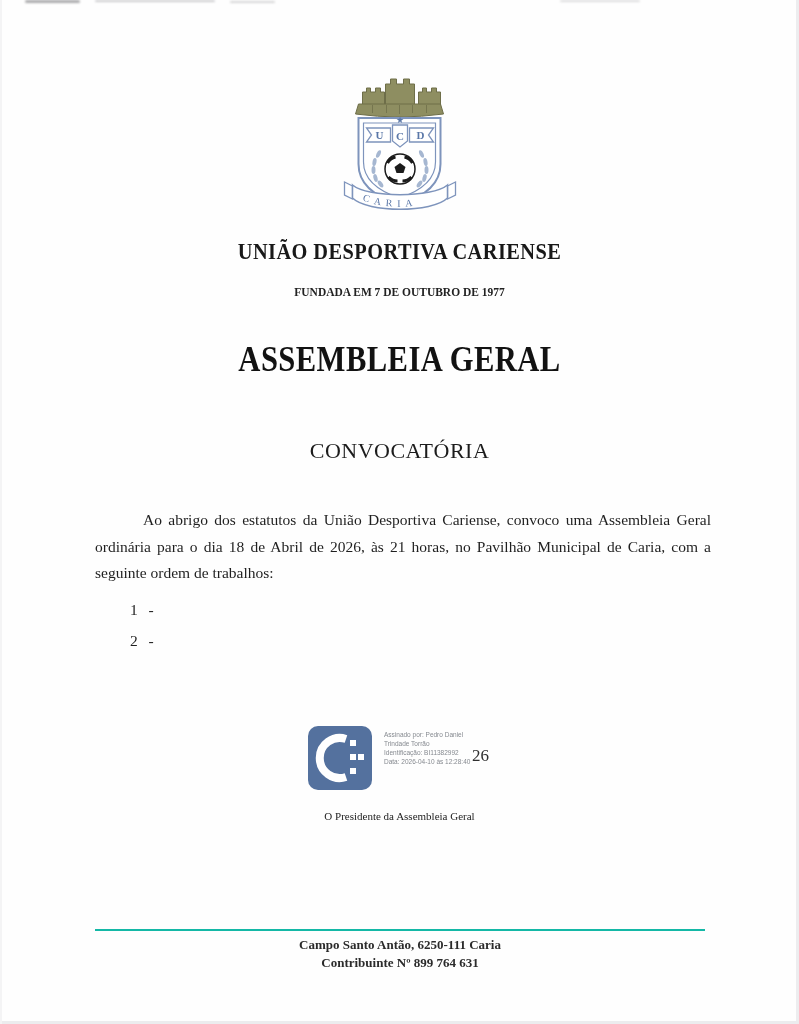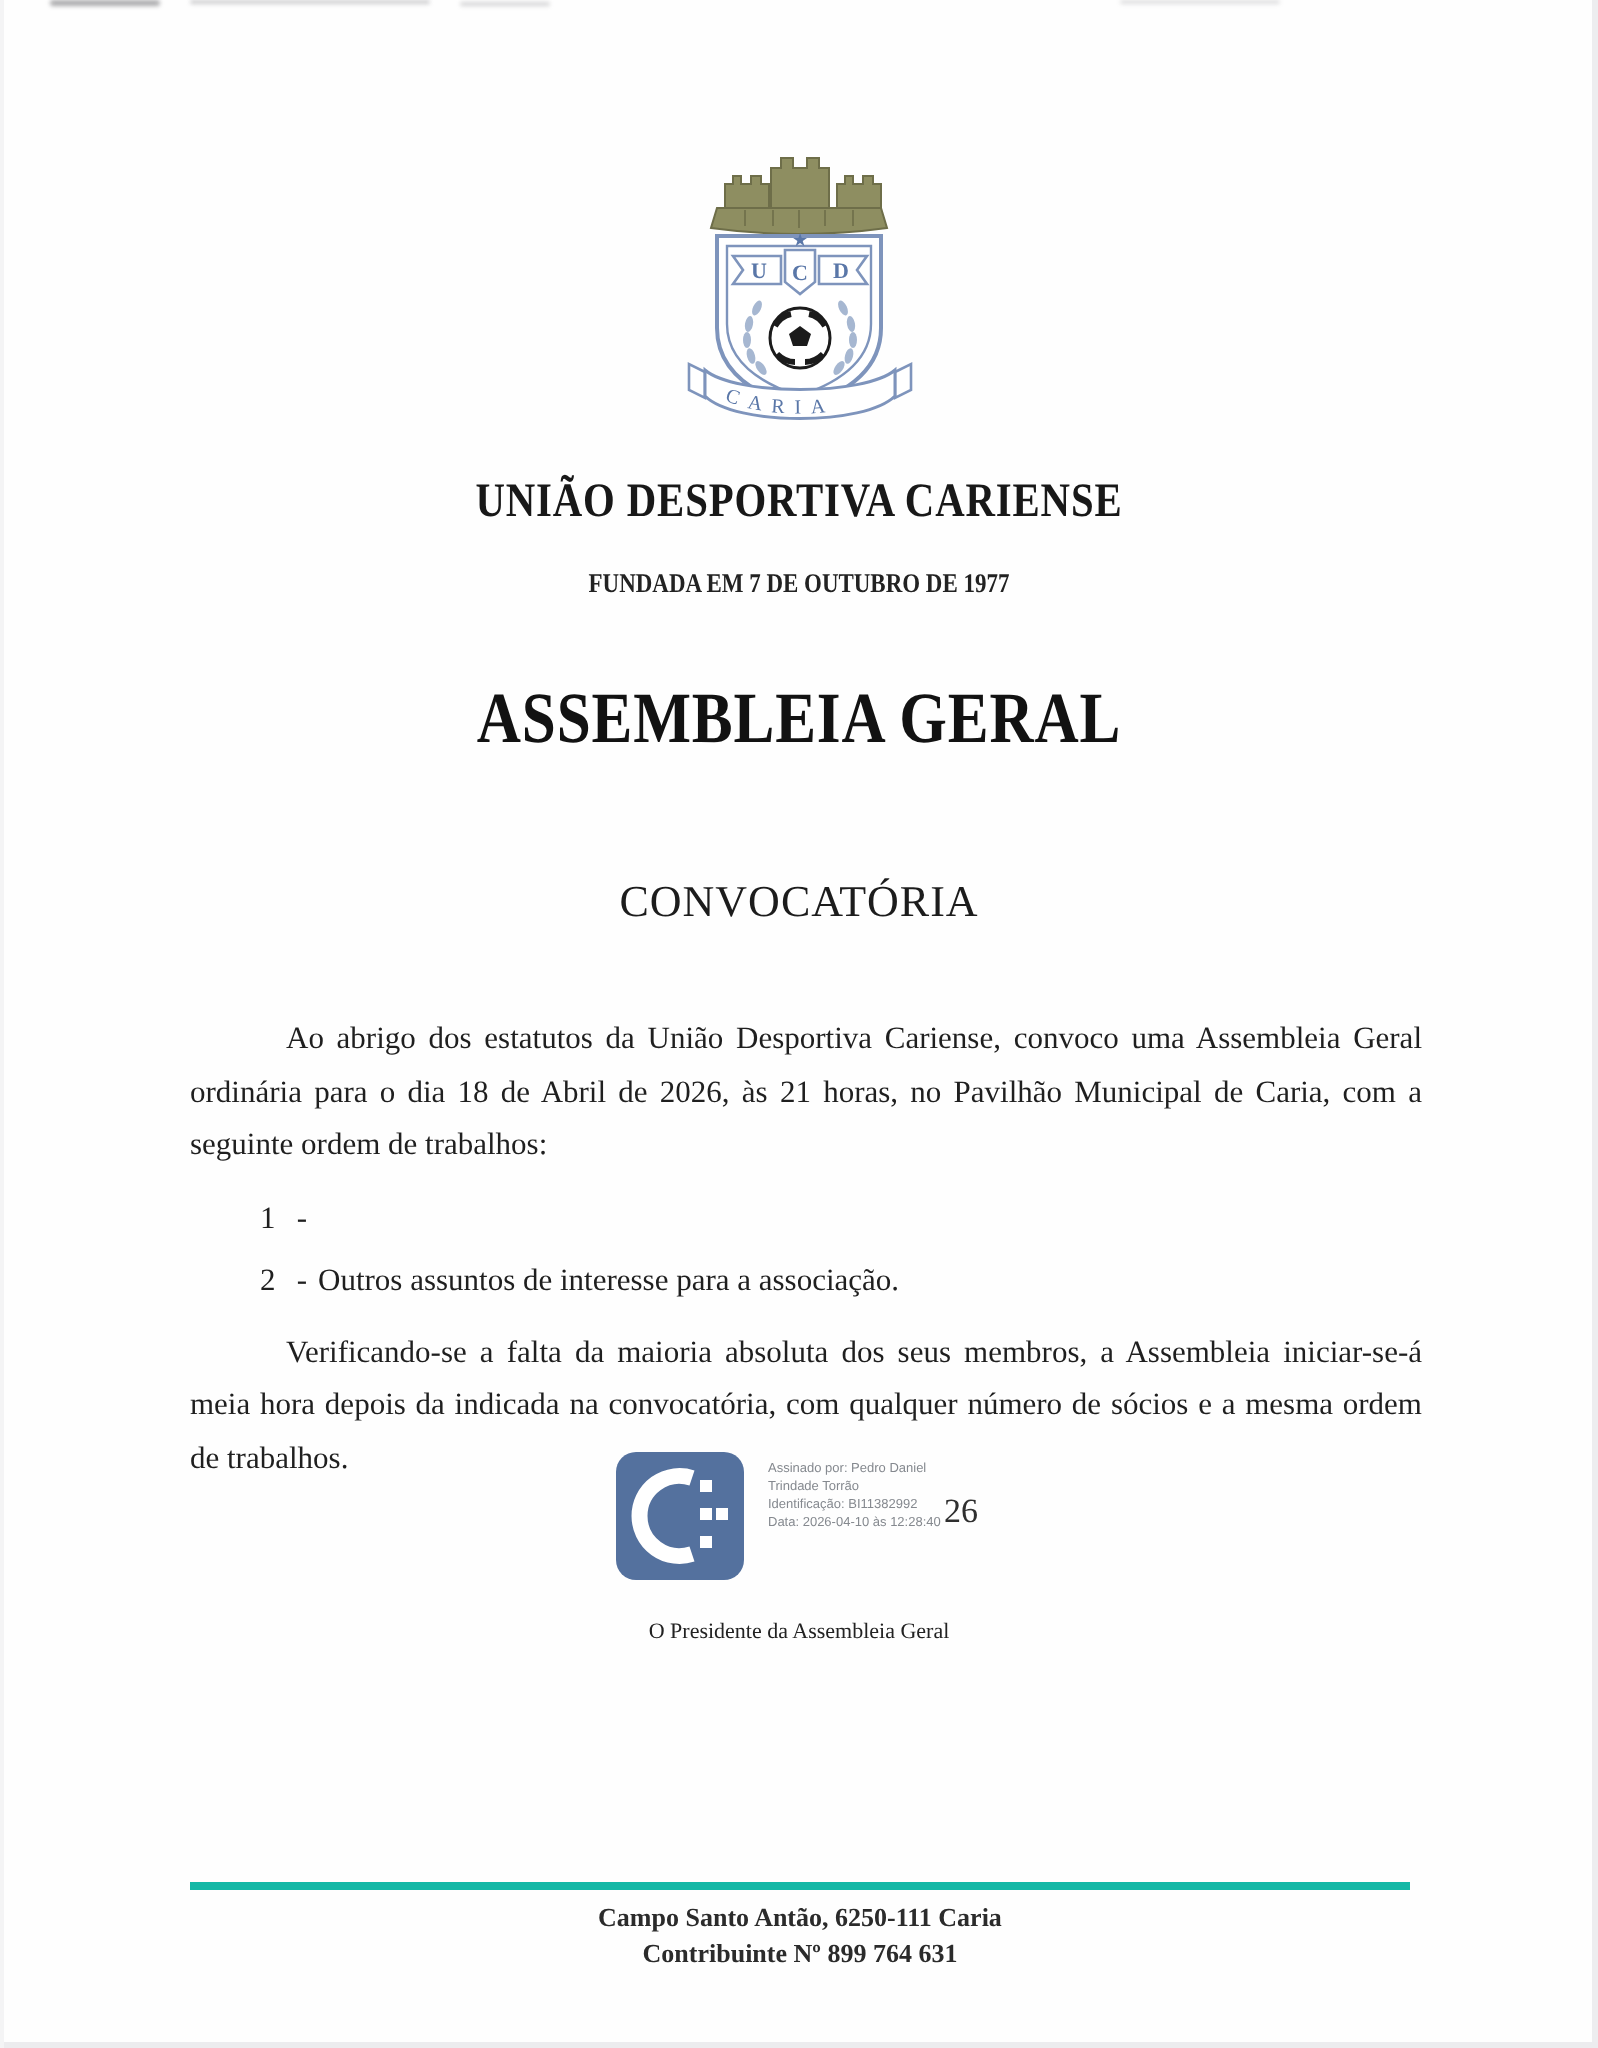--- a/index.html
+++ b/index.html
@@ -44,22 +44,22 @@
     font-family:"Liberation Sans", sans-serif;font-size:6.5px;line-height:9px;color:#85898f;
   }
   .stamp-text div{white-space:nowrap;}
   .stamp-note{margin-left:10px;margin-top:20px;font-size:17px;color:#2f2f2f;}
 
   .president{top:810px;font-size:11px;color:#222;}
   .pres-name{top:874px;font-size:15.5px;color:#222;}
 
   .footer{
     position:absolute;top:929px;left:95px;width:610px;
-    border-top:4px solid #14b8a6;padding-top:5px;
-    text-align:center;font-size:13px;font-weight:bold;line-height:17.5px;color:#2b2b2b;margin-top:12px;
+    border-top:2px solid #14b8a6;padding-top:5px;
+    text-align:center;font-size:13px;font-weight:bold;line-height:17.5px;color:#2b2b2b;
   }
 </style>
 </head>
 <body>
 
 <div class="page">
 
   <div class="edge edge-right"></div>
   <div class="edge edge-bottom"></div>
   <div class="edge edge-left"></div>
@@ -140,24 +140,22 @@
   <div class="bodytext">
     <p class="para indent">Ao abrigo dos estatutos da União Desportiva Cariense, convoco uma Assembleia Geral ordinária para o dia 18 de Abril de 2026, às 21 horas, no Pavilhão Municipal de Caria, com a seguinte ordem de trabalhos:</p>
     <div class="agenda">
       <div class="agenda-item">
         <span class="agenda-num">1</span>
         <span class="agenda-dash">-</span>
       </div>
       <div class="agenda-item">
         <span class="agenda-num">2</span>
         <span class="agenda-dash">-</span>
-        <span class="agenda-text">Outros assuntos de interesse para a associação.</span>
       </div>
     </div>
-    <p class="para indent second">Verificando-se a falta da maioria absoluta dos seus membros, a Assembleia iniciar-se-á meia hora depois da indicada na convocatória, com qualquer número de sócios e a mesma ordem de trabalhos.</p>
   </div>
 
   <div class="stamp">
     <svg class="stamp-icon" viewBox="0 0 64 64">
       <rect x="0" y="0" width="64" height="64" rx="10" fill="#54719e"></rect>
       <path d="M38,13 A20,20 0 1 0 38,51" fill="none" stroke="#ffffff" stroke-width="8"></path>
       <rect x="42" y="14" width="6" height="6" fill="#ffffff"></rect>
       <rect x="42" y="28" width="6" height="6" fill="#ffffff"></rect>
       <rect x="50" y="28" width="6" height="6" fill="#ffffff"></rect>
       <rect x="42" y="42" width="6" height="6" fill="#ffffff"></rect>

